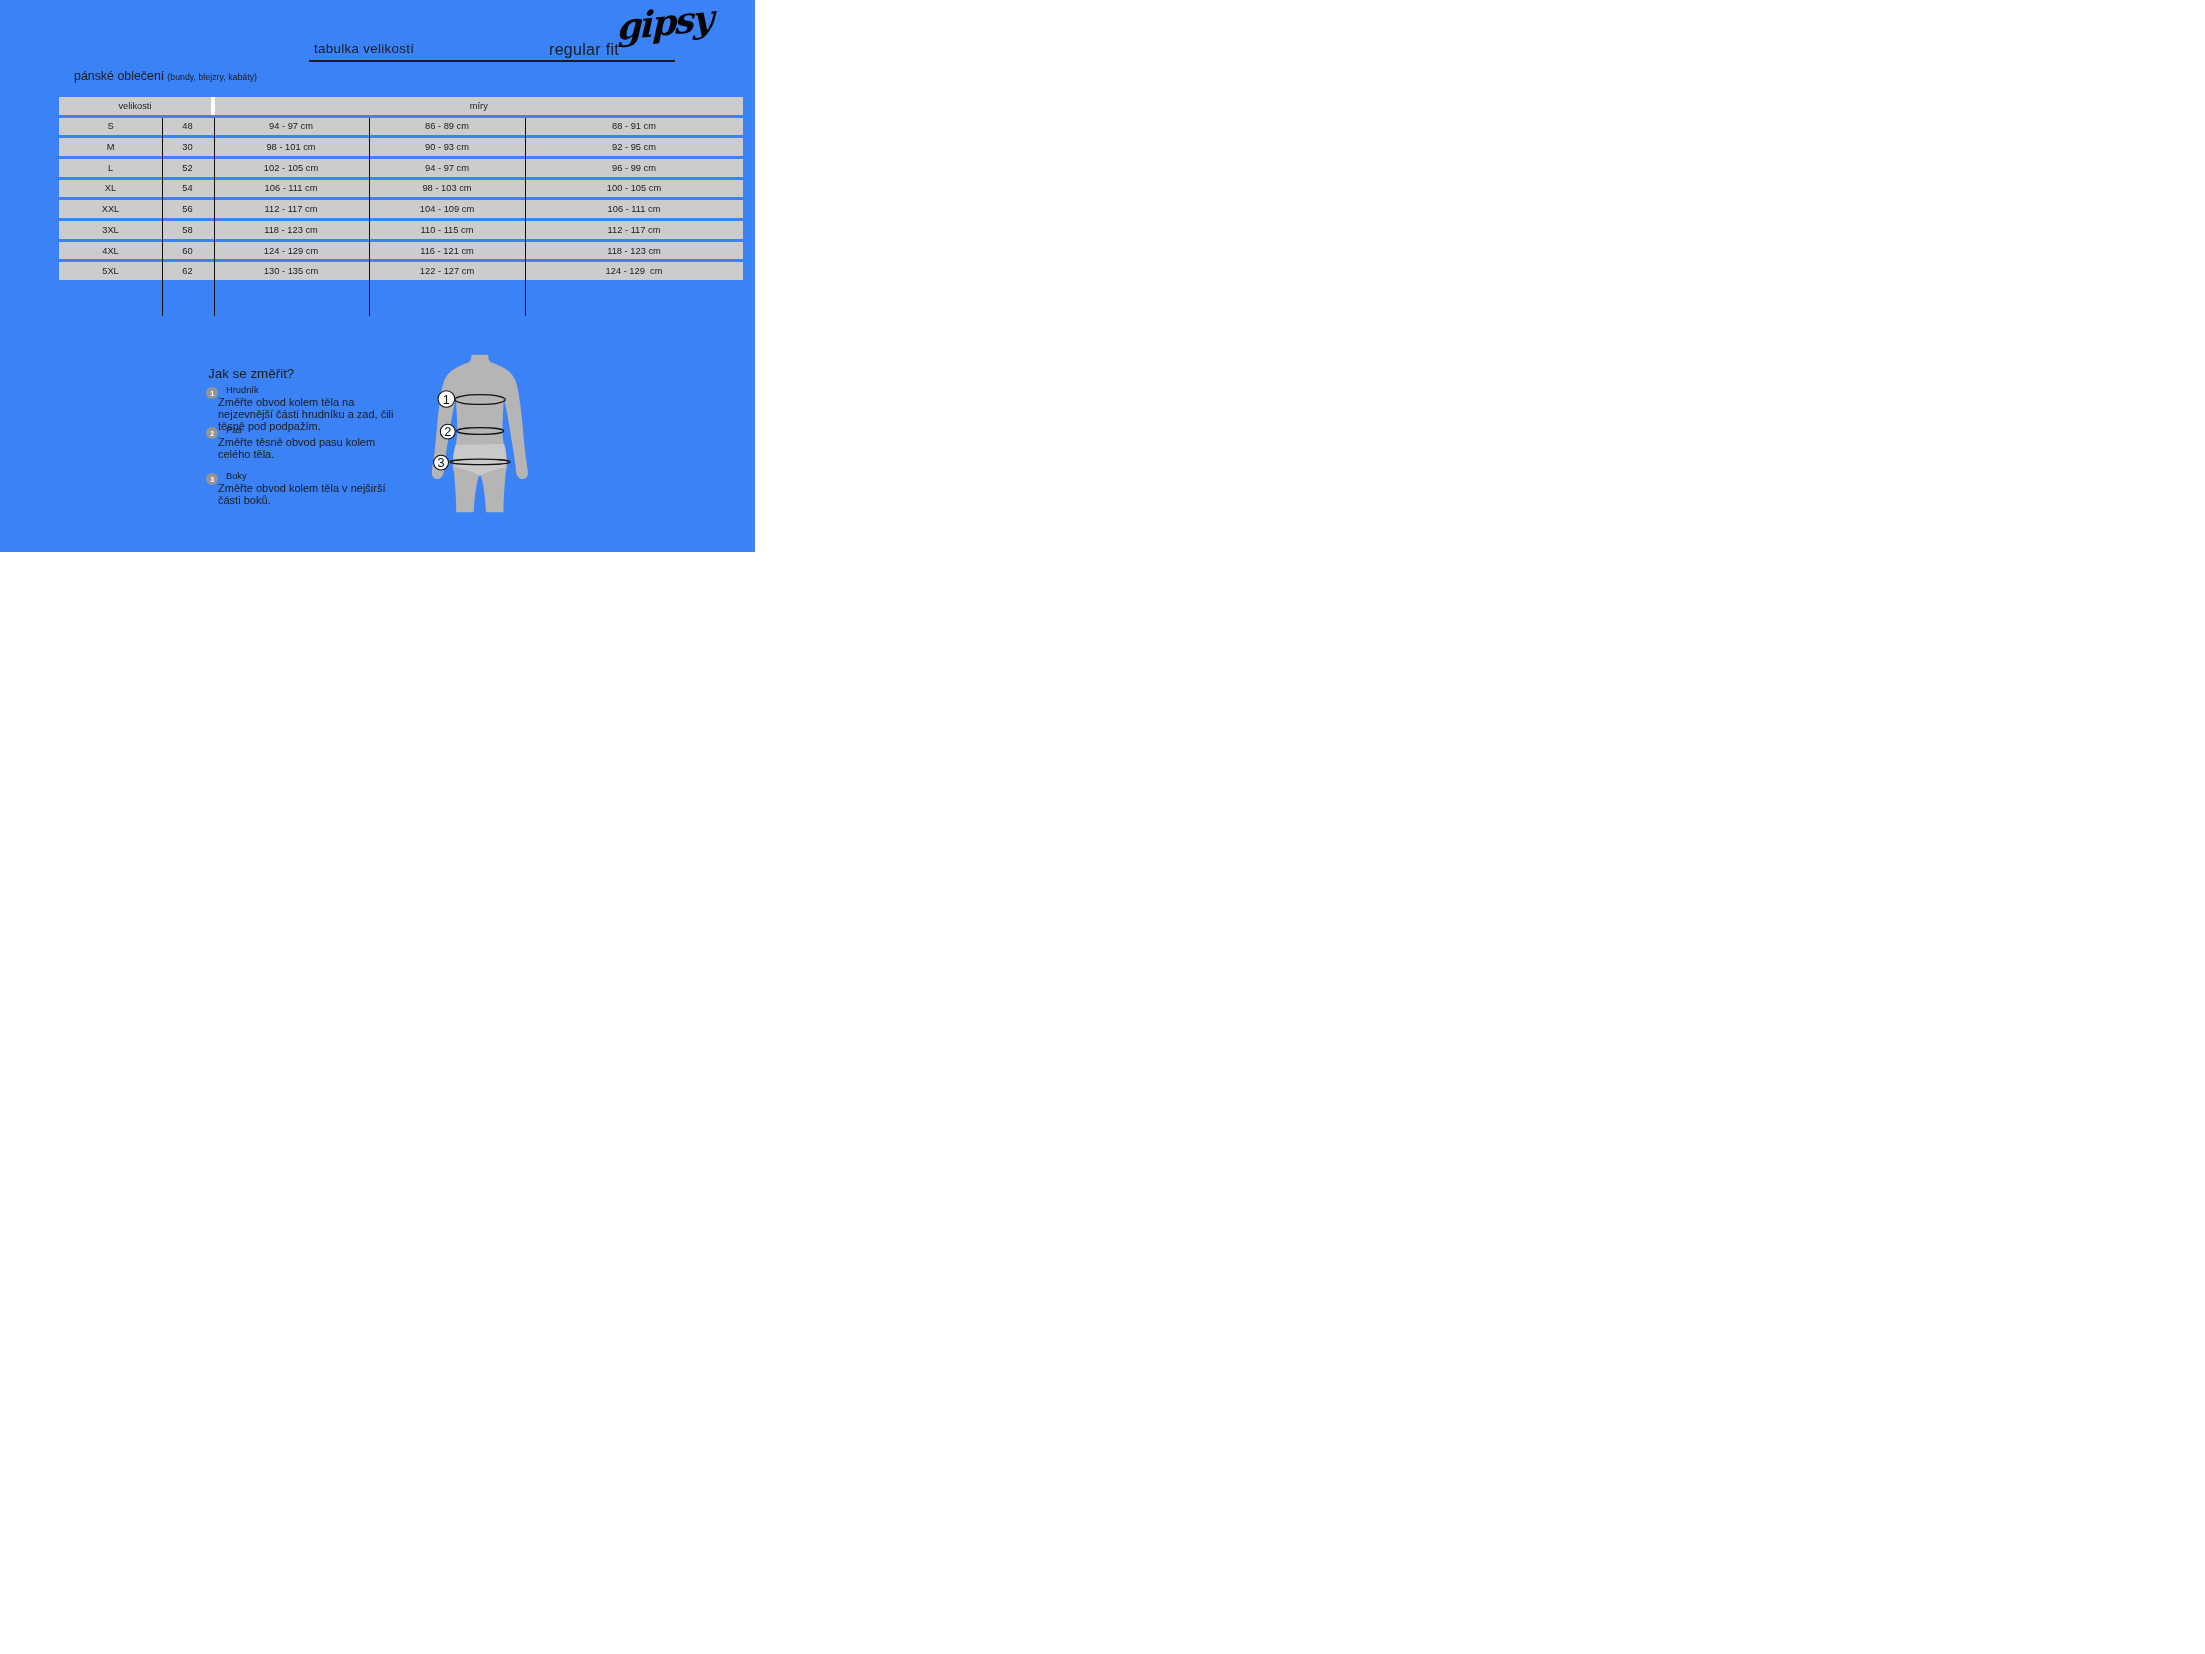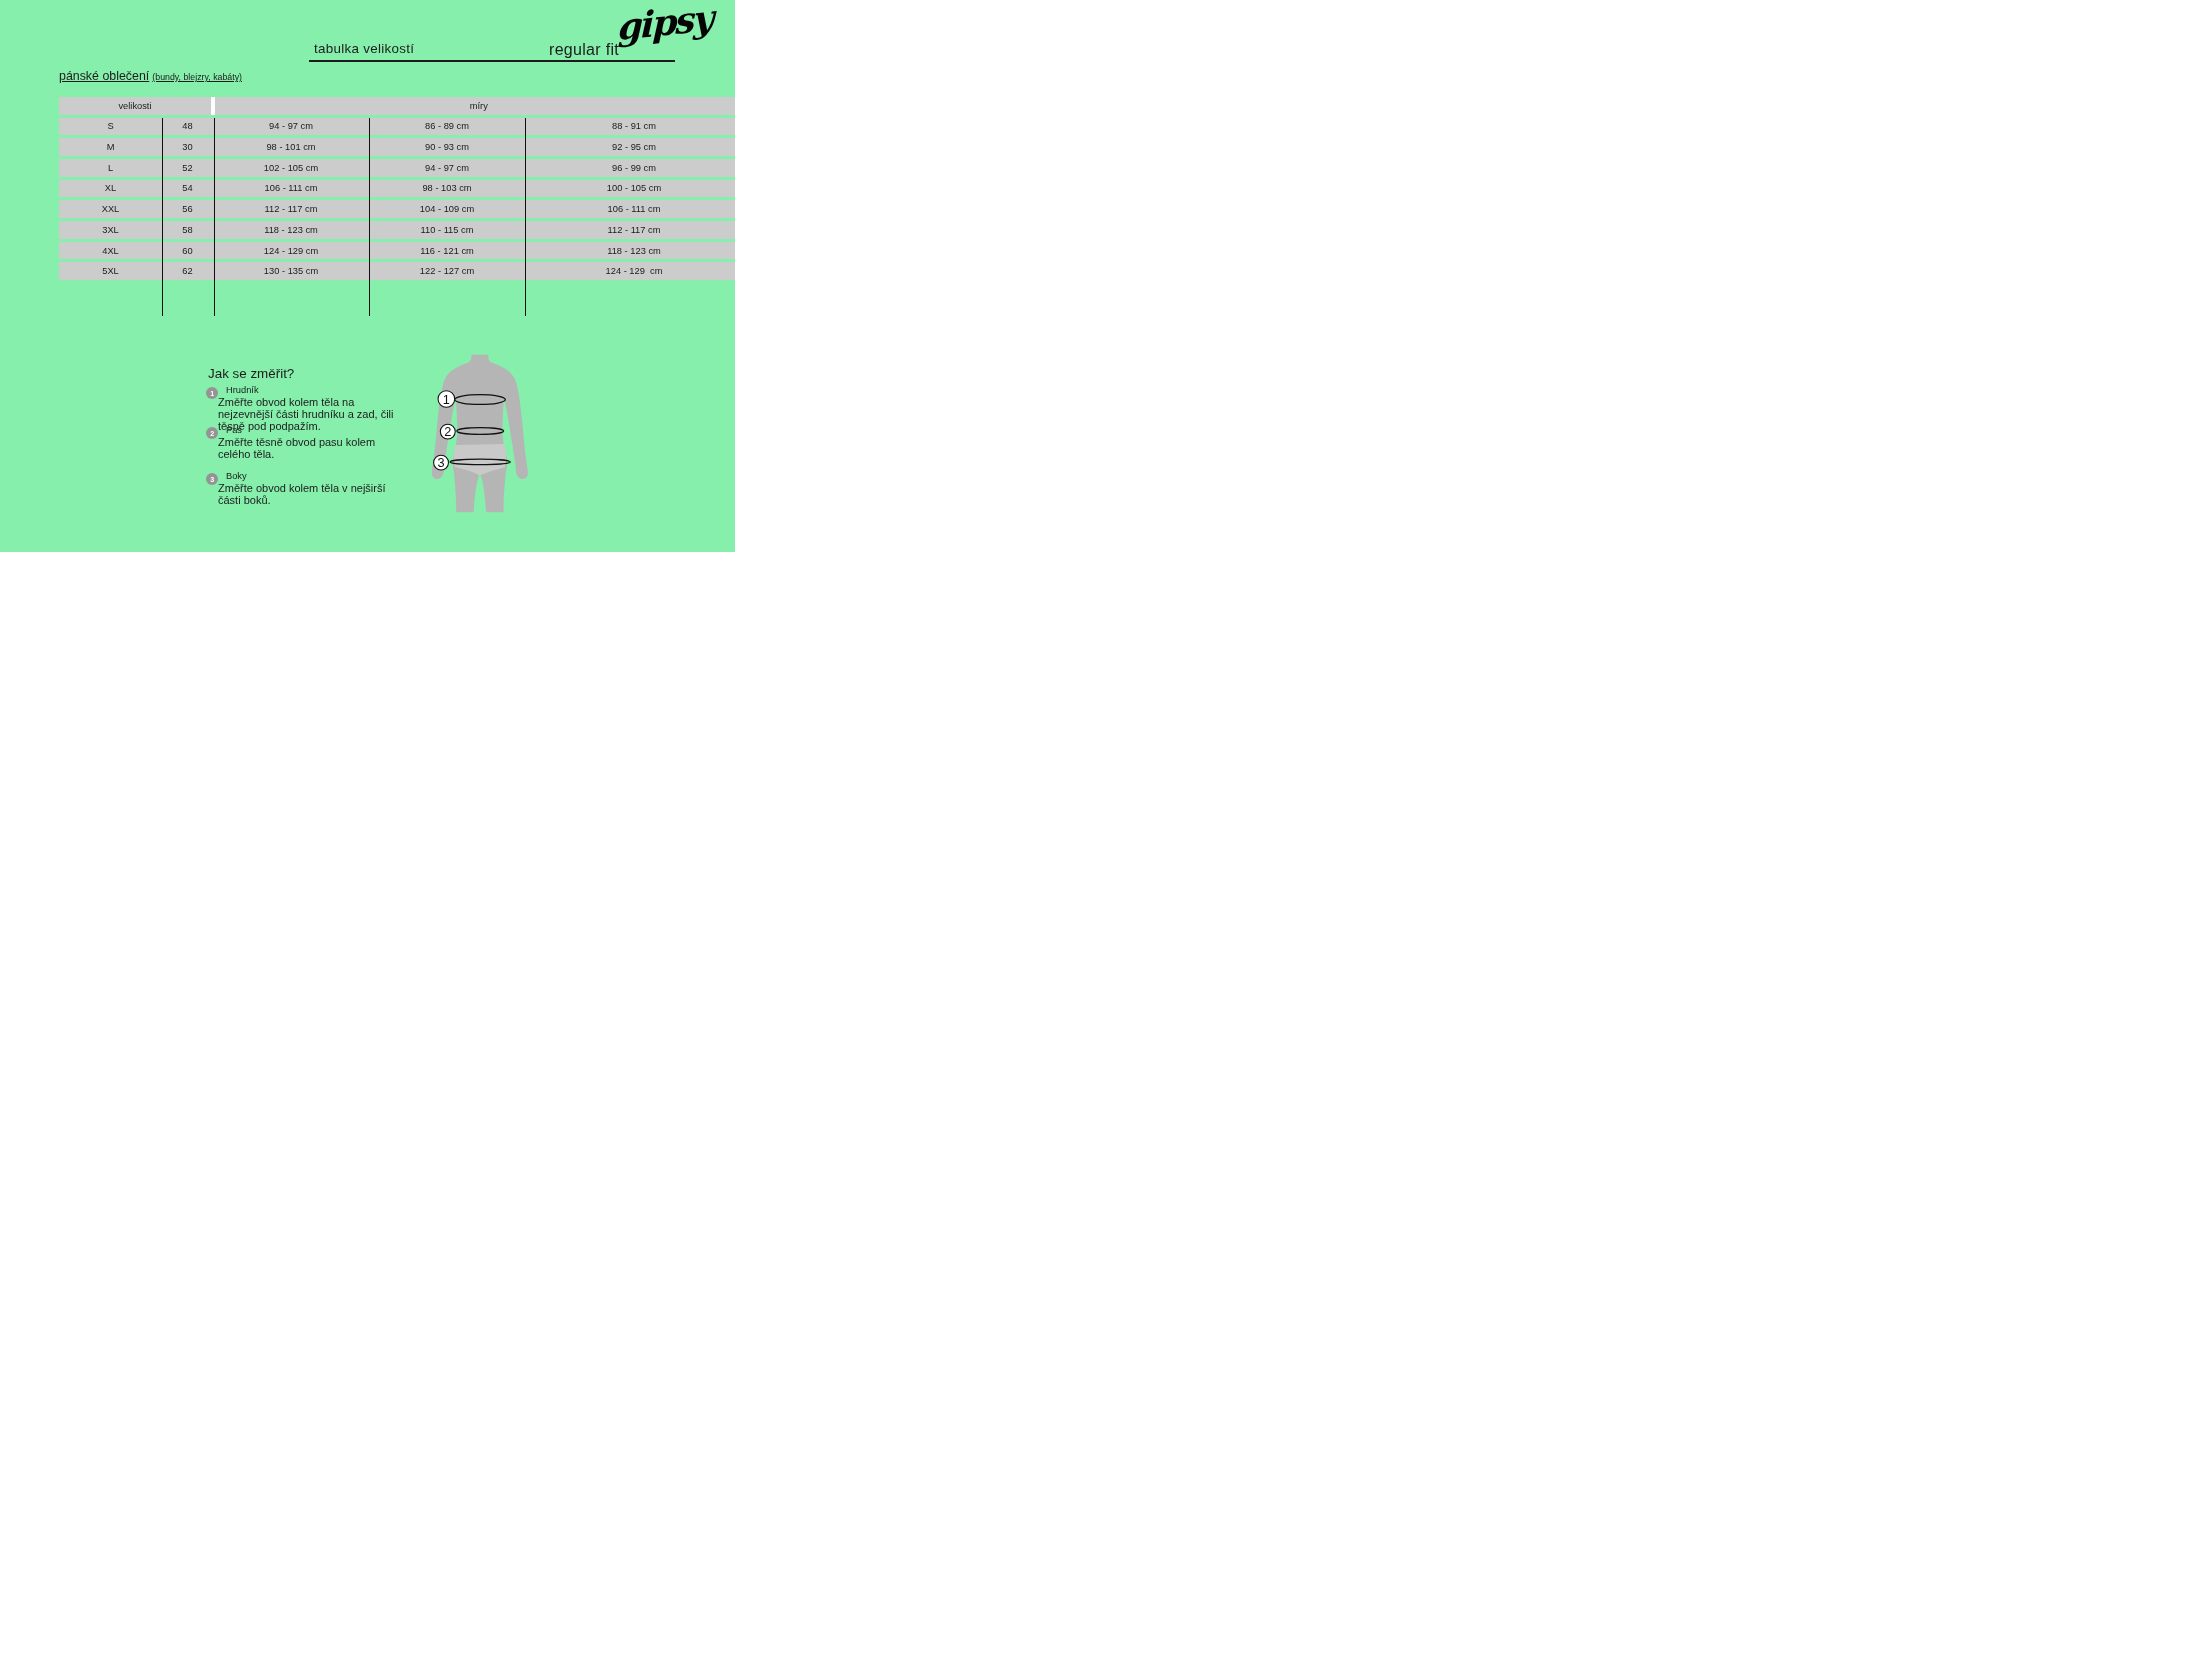--- a/index.html
+++ b/index.html
@@ -1,22 +1,23 @@
 <!DOCTYPE html>
 <html style="font-size:8.3px"><head>
 <meta charset="utf-8">
 <style>
   html,body{margin:0;padding:0;background:#ffffff;}
   .page{
     position:relative;
     width:735px;height:552px;
-    background:#86efac;
+    background:#3b82f6;
     font-family:"Liberation Sans", sans-serif;
     color:#1c1c1c;
     overflow:hidden;
+    padding-left:20px;
   }
   
   .doc-title{
     position:absolute;left:314px;top:41px;
     font-size:13.4px;letter-spacing:0.3px;
   }
   .fit-label{
     position:absolute;left:549px;top:41px;
     font-size:16px;letter-spacing:0.3px;
   }
@@ -27,21 +28,21 @@
     font-size:36px;line-height:1;
     transform:rotate(-6deg) skewX(-8deg);
     letter-spacing:-2.1px;color:#050505;
     z-index:3;
   }
   .header-rule{
     position:absolute;left:309px;top:60px;
     width:366px;height:1.6px;background:#1c1c1c;
   }
   
-  .subtitle{position:absolute;left:59px;top:69px;text-decoration:underline;}
+  .subtitle{position:absolute;left:74px;top:69px;}
   .subtitle .main{font-size:12.4px;}
   .subtitle .note{font-size:8.8px;margin-left:3.1px;}
   
   .size-table{
     position:absolute;left:59px;top:97px;width:684px;height:219px;
   }
   .band-row{display:flex;height:18px;}
   .band-cell{
     background:#cccccc;display:flex;align-items:center;justify-content:center;
     font-size:9.3px;

